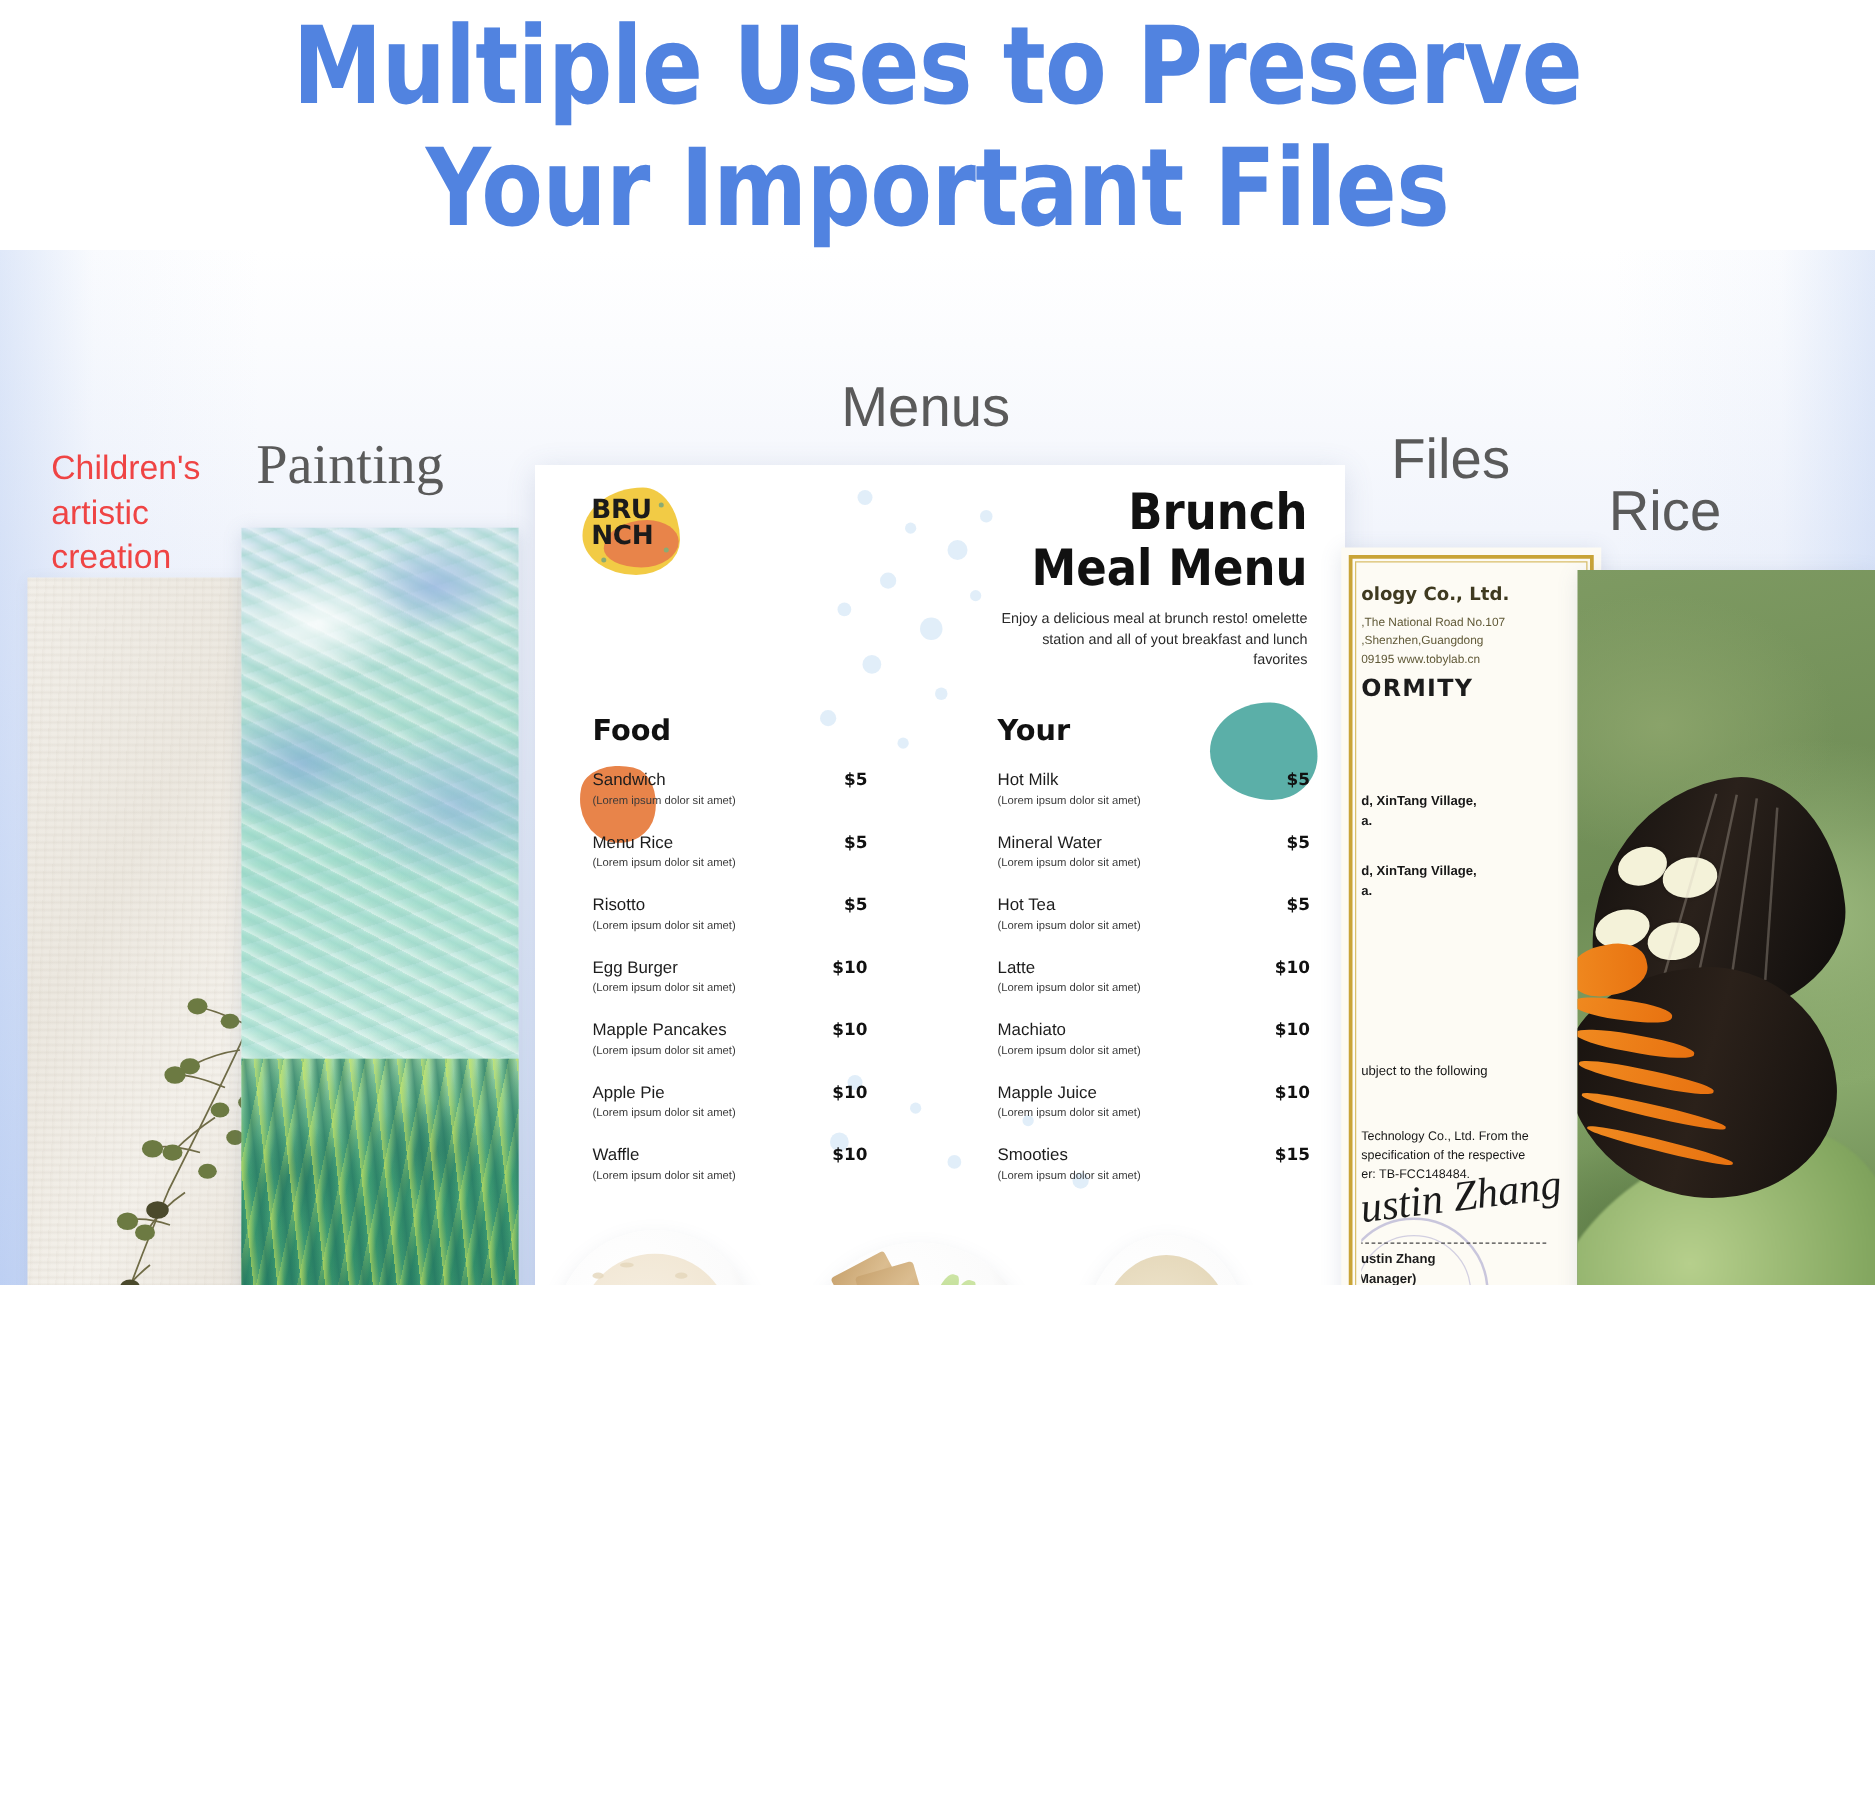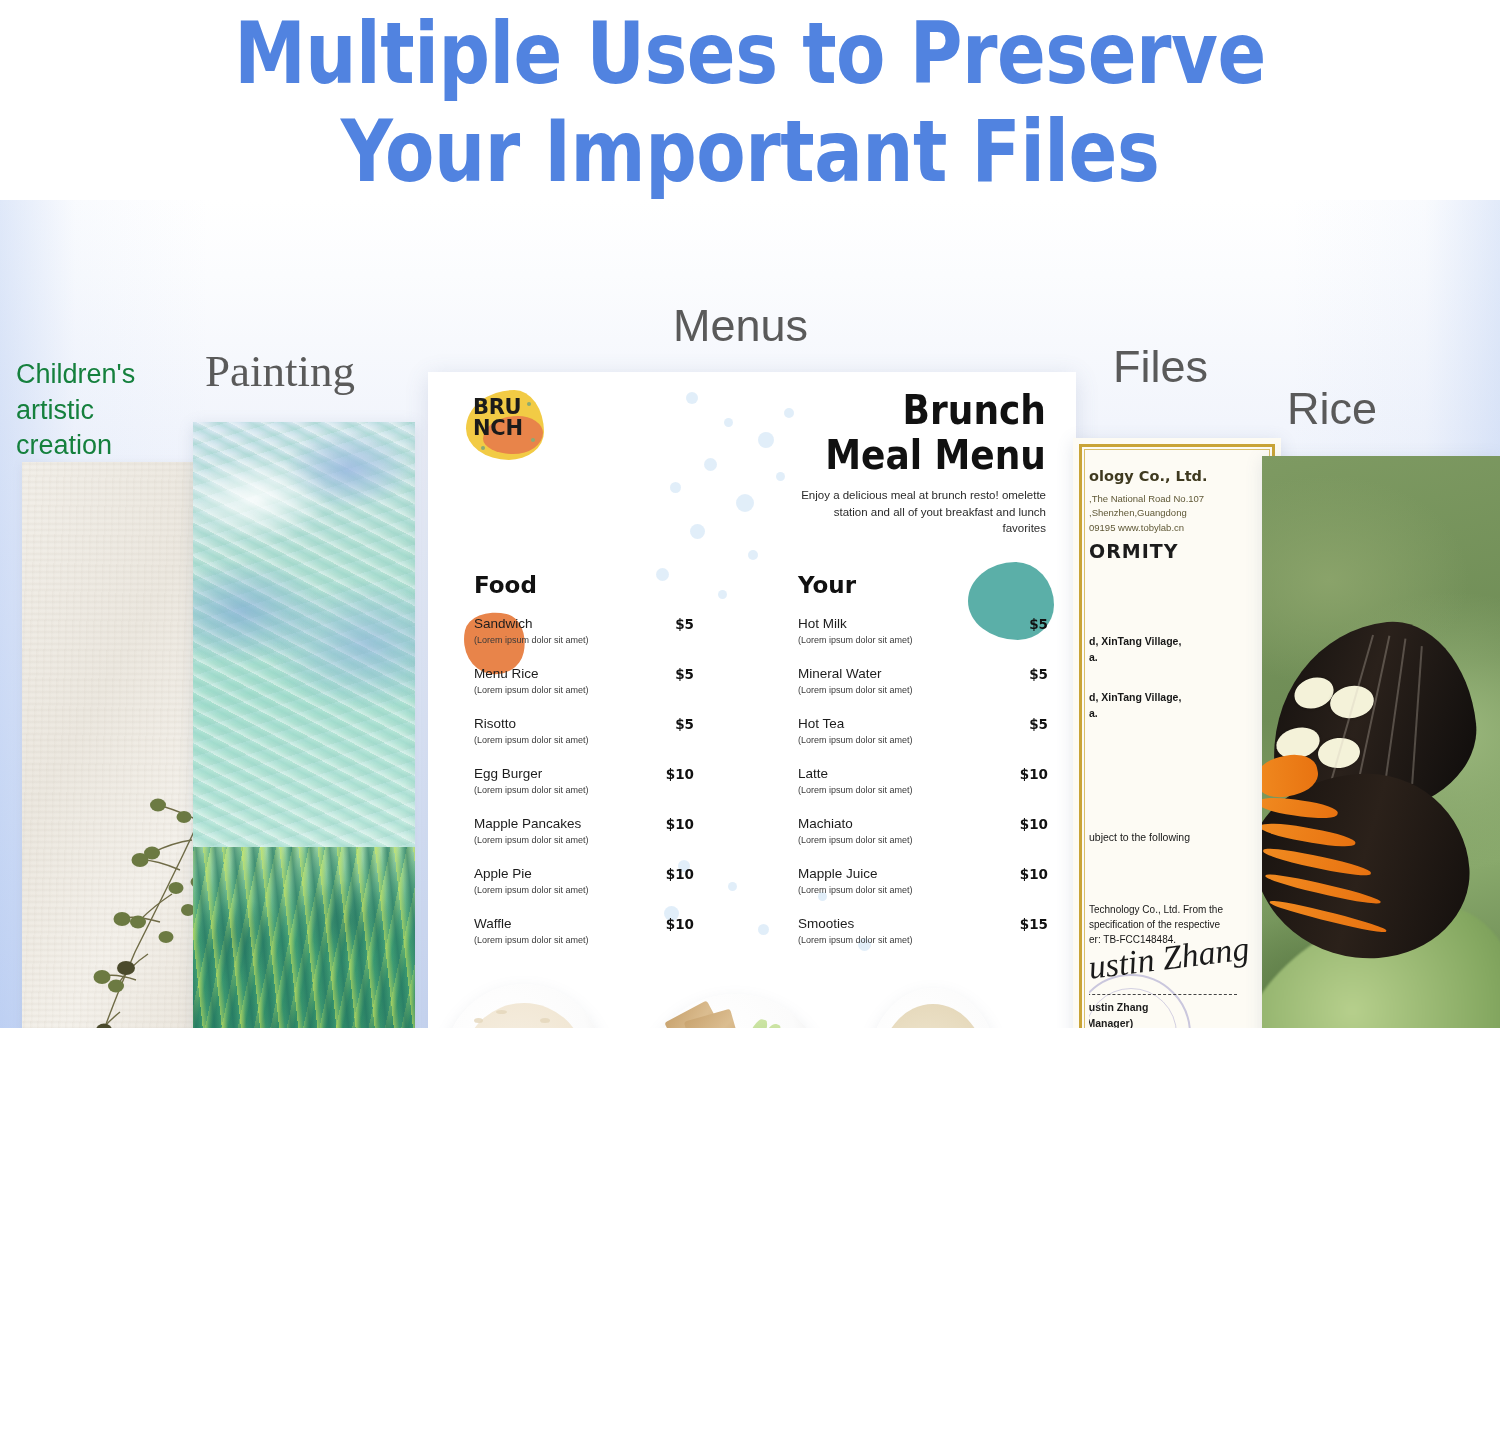--- a/index.html
+++ b/index.html
@@ -47,22 +47,22 @@
     letter-spacing:-0.5px;
     padding-top:4px;
     transform:scaleX(0.93);
     transform-origin:center top;
     white-space:pre-line;
   }
 
   
   .cap { position:absolute; color:#565656; font-weight:400; }
   .cap-children {
-    left:16px; top:357px; width:175px;
-    font-size:27px; line-height:1.32; color:#15803d;
+    left:41px; top:357px; width:175px;
+    font-size:27px; line-height:1.32; color:#ef4444;
   }
   .cap-painting { left:205px; top:345px; font-size:45px; color:#5a5a5a;font-family:Liberation Serif, serif; }
   .cap-menus    { left:673px; top:300px; font-size:45px; color:#5a5a5a; }
   .cap-files    { left:1113px; top:341px; font-size:45px; color:#5a5a5a; }
   .cap-photo    { left:1287px; top:383px; font-size:45px; color:#5a5a5a; }
 
   
   .paper-card {
     position:absolute; left:22px; top:462px; width:195px; height:578px;
     background:
@@ -618,21 +618,21 @@
     <div class="cert-body">
       <div class="cert-company">ology Co., Ltd.</div>
       <div class="cert-addr">,The National Road No.107
 ,Shenzhen,Guangdong
 09195    www.tobylab.cn</div>
       <div class="cert-heading">ORMITY</div>
       <div class="cert-line" style="top:180px;">d, XinTang Village,
 a.</div>
       <div class="cert-line" style="top:236px;">d, XinTang Village,
 a.</div>
-      <div class="cert-line" style="top:376px; font-weight:400;">ubject to the following</div>
+      <div class="cert-line" style="top:396px; font-weight:400;">ubject to the following</div>
       <div class="cert-para" style="top:448px;">Technology Co., Ltd. From the
 specification of the respective
 er: TB-FCC148484.</div>
       <div class="cert-stamp"></div>
       <div class="cert-sign">Justin Zhang</div>
       <div class="cert-signline"></div>
       <div class="cert-signinfo">Justin Zhang
 (Manager)
 Jun. 16, 2016</div>
     </div>

